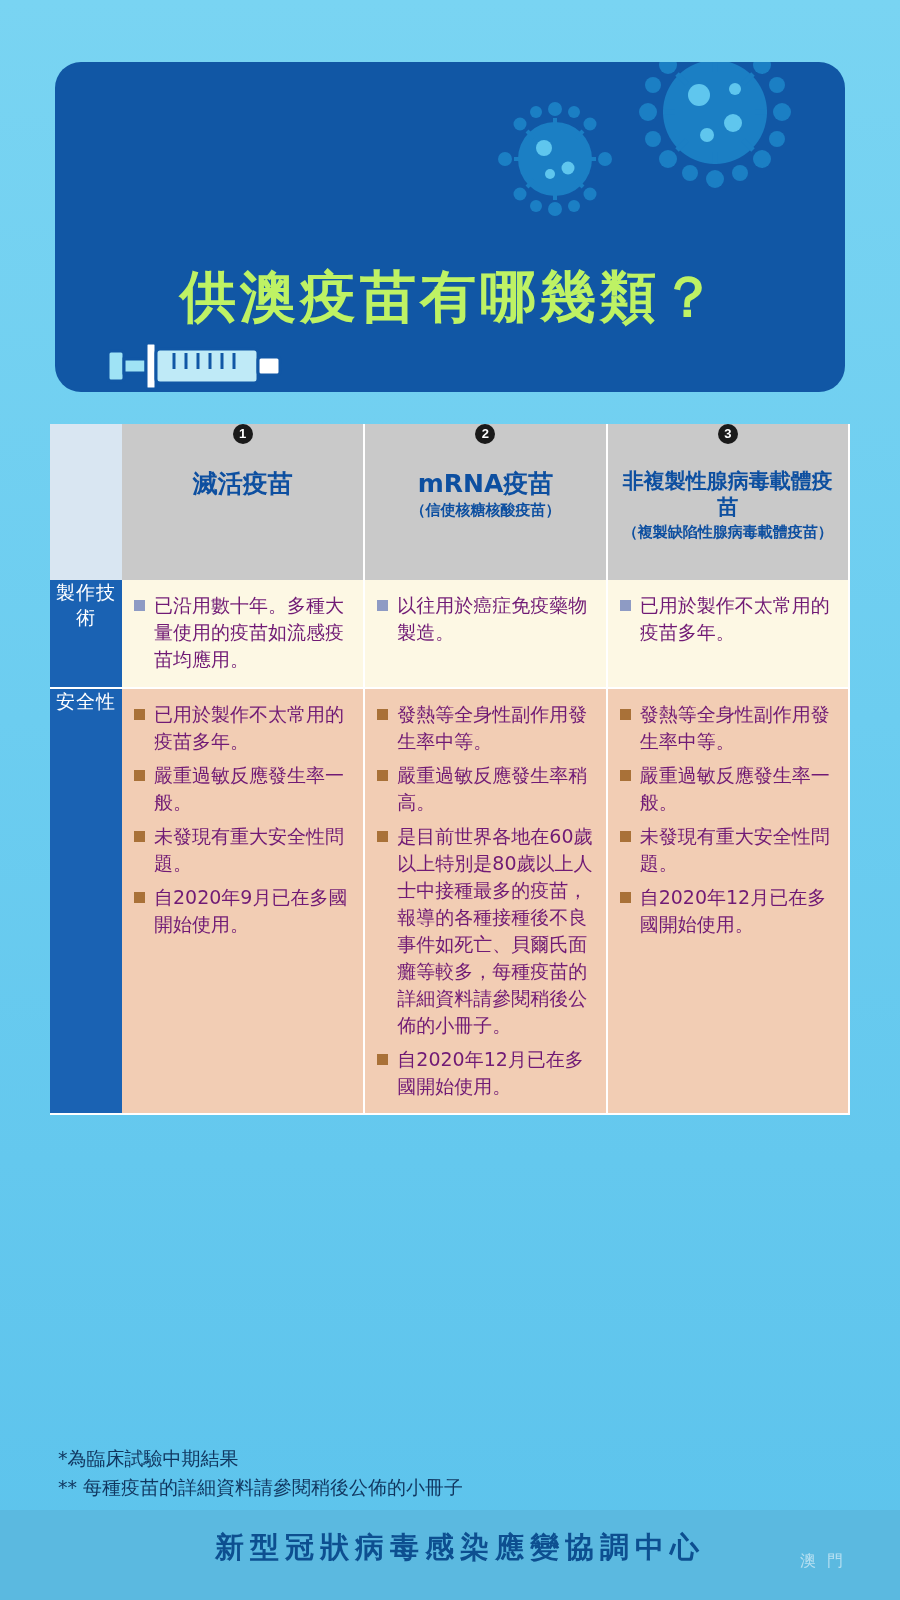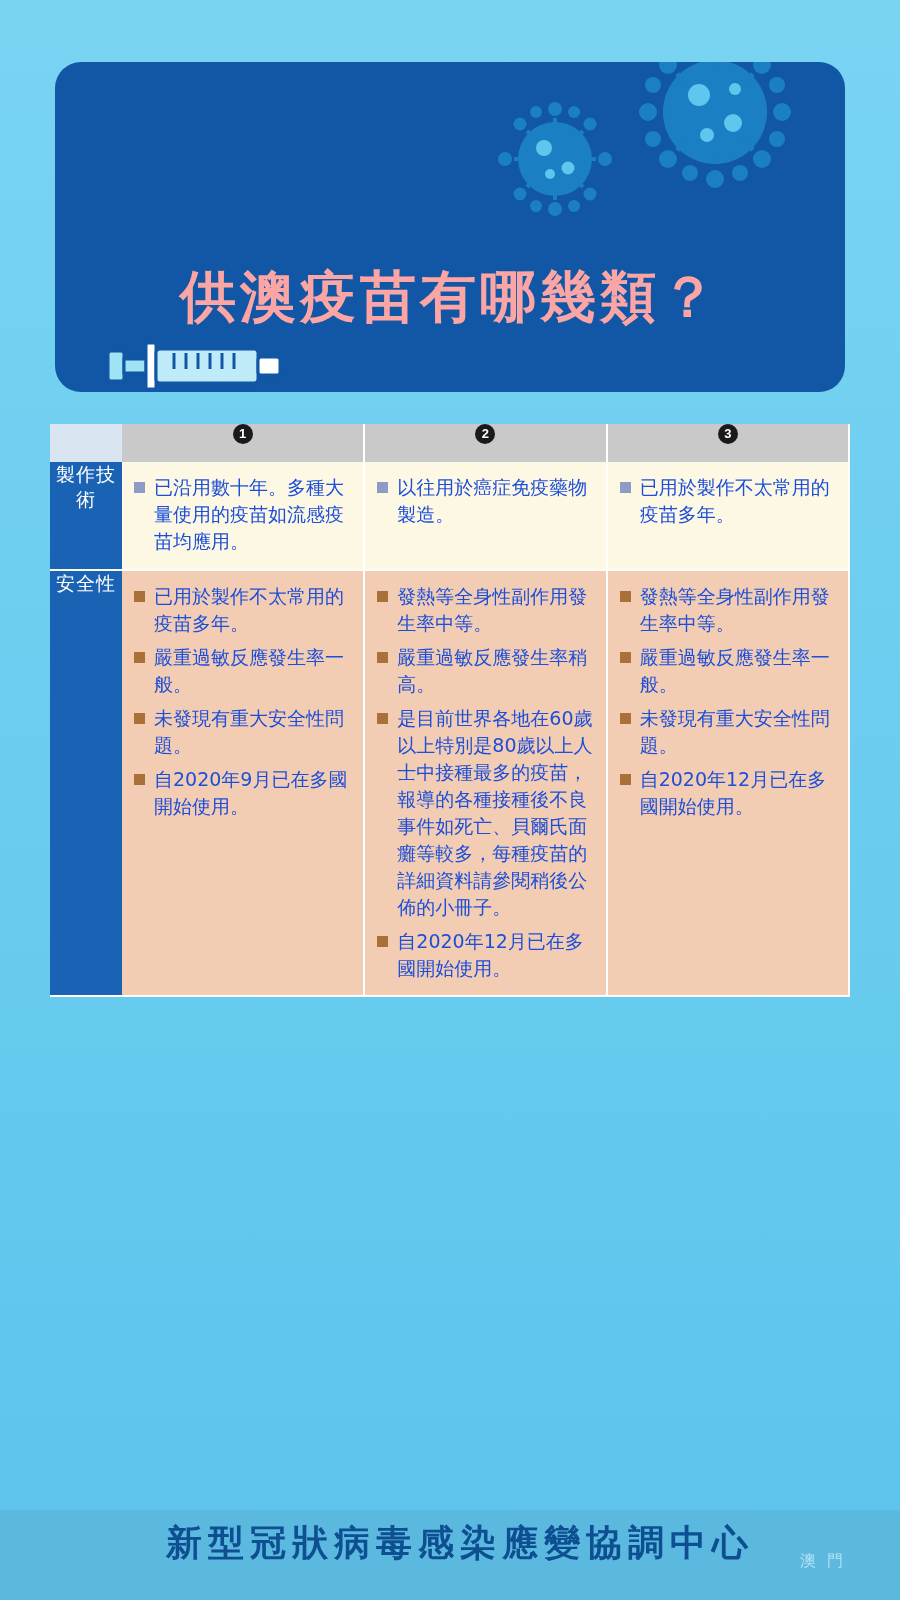--- a/index.html
+++ b/index.html
@@ -22,21 +22,21 @@
     left: 55px; top: 62px;
     width: 790px; height: 330px;
     background: #1157a5;
     border-radius: 26px;
     overflow: hidden;
   }
   .header-title {
     position: absolute;
     left: 0; right: 0; top: 198px;
     text-align: center;
-    color: #fca5a5;
+    color: #bef264;
     font-size: 56px;
     font-weight: bold;
     letter-spacing: 4px;
     font-family: "DejaVu Sans", sans-serif;
   }
 
   .syringe { position: absolute; left: 90px; top: 325px; }
 
   
   .table {
@@ -92,21 +92,21 @@
     letter-spacing: 1px;
     font-family:"DejaVu Sans", sans-serif;
     border-bottom: 2px solid #ffffff;
   }
   .cell {
     padding: 12px 12px 14px 12px !important;
     border-right: 2px solid #ffffff;
     border-bottom: 2px solid #ffffff;
     font-size: 19px;
     line-height: 1.42;
-    color: #1d4ed8;
+    color: #701a75;
     font-family:"DejaVu Sans", sans-serif;
   }
   .r1 { background: #fdf8e4; }
   .r2 { background: #e9f2fb; }
   .r3 { background: #f2cdb4; }
   .r4 { background: #cfe8f6; }
 
   ul.items { list-style: none; }
   ul.items li {
     position: relative;
@@ -139,21 +139,21 @@
     position: absolute;
     left: 0; right: 0; bottom: 0;
     height: 90px;
     background: #5bb9e0;
   }
   .footer-text {
     position: absolute;
     left: 0; right: 12px; bottom: 32px;
     text-align: center;
     color: #0d4f90;
-    font-size: 36px;
+    font-size: 29px;
     font-weight: bold;
     letter-spacing: 6px;
     font-family:"DejaVu Sans", sans-serif;
     padding-left:32px;
   }
   .watermark {
     position: absolute;
     right: 54px; bottom: 28px;
     color: rgba(255,255,255,.55);
     font-size: 16px;
@@ -270,20 +270,34 @@
       <td class="num-cell">
         <span class="num-badge">1</span>
       </td>
       <td class="num-cell">
         <span class="num-badge">2</span>
       </td>
       <td class="num-cell">
         <span class="num-badge">3</span>
       </td>
     </tr>
+    <tr>
+      <td class="corner"></td>
+      <td class="head-cell">
+        <div class="head-main">滅活疫苗</div>
+      </td>
+      <td class="head-cell">
+        <div class="head-main">mRNA疫苗</div>
+        <div class="head-sub">（信使核糖核酸疫苗）</div>
+      </td>
+      <td class="head-cell">
+        <div class="head-main small">非複製性腺病毒載體疫苗</div>
+        <div class="head-sub">（複製缺陷性腺病毒載體疫苗）</div>
+      </td>
+    </tr>
 
     <tr>
       <td class="rowlabel">製作技術</td>
       <td class="cell r1">
         <ul class="items">
           <li>已沿用數十年。多種大量使用的疫苗如流感疫苗均應用。</li>
         </ul>
       </td>
       <td class="cell r1">
         <ul class="items">
@@ -322,18 +336,22 @@
           <li>嚴重過敏反應發生率一般。</li>
           <li>未發現有重大安全性問題。</li>
           <li>自2020年12月已在多國開始使用。</li>
         </ul>
       </td>
     </tr>
 
   </tbody>
     </table>
 
+  <div class="notes">
+    <div>*為臨床試驗中期結果</div>
+    <div>** 每種疫苗的詳細資料請參閱稍後公佈的小冊子</div>
+  </div>
 
   <div class="footer-band"></div>
   <div class="footer-text">新型冠狀病毒感染應變協調中心</div>
   <div class="watermark">澳 門</div>
 
 </div>
 
 </body></html>

